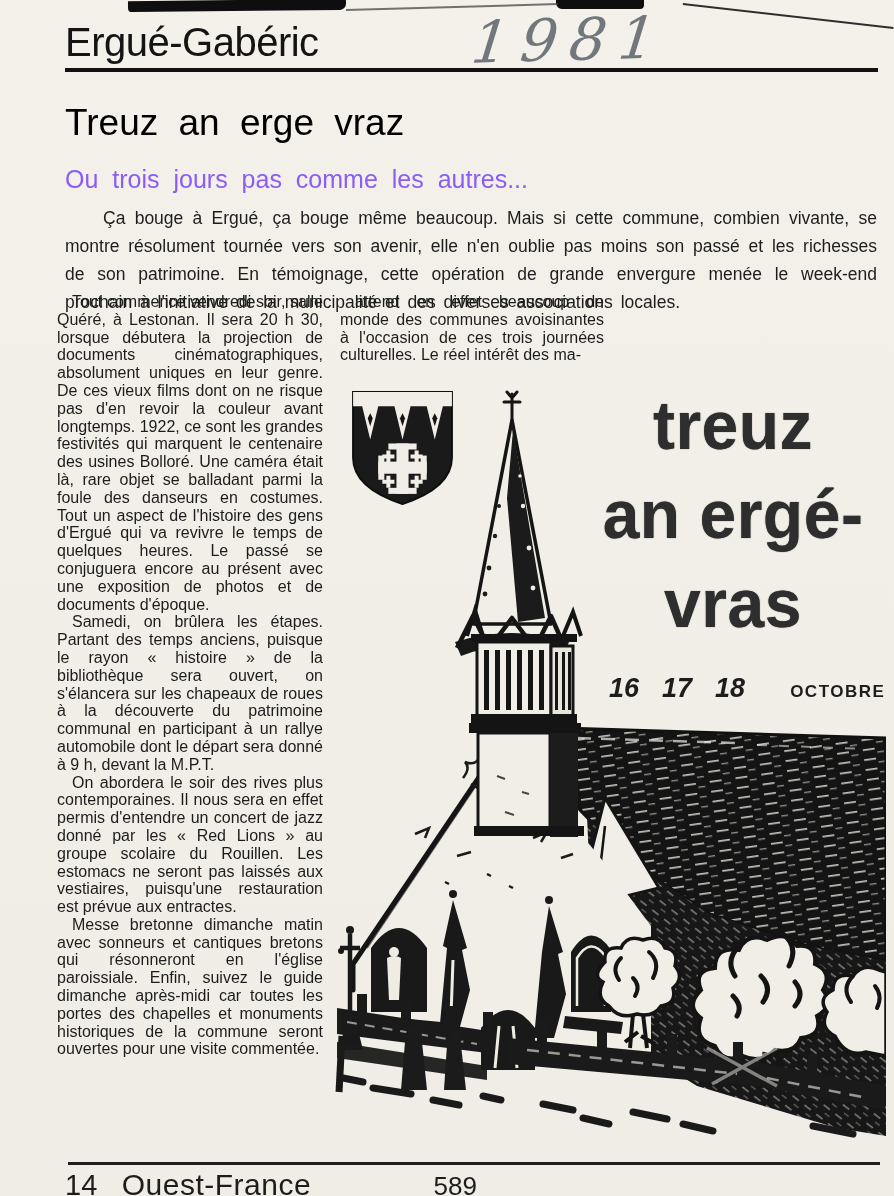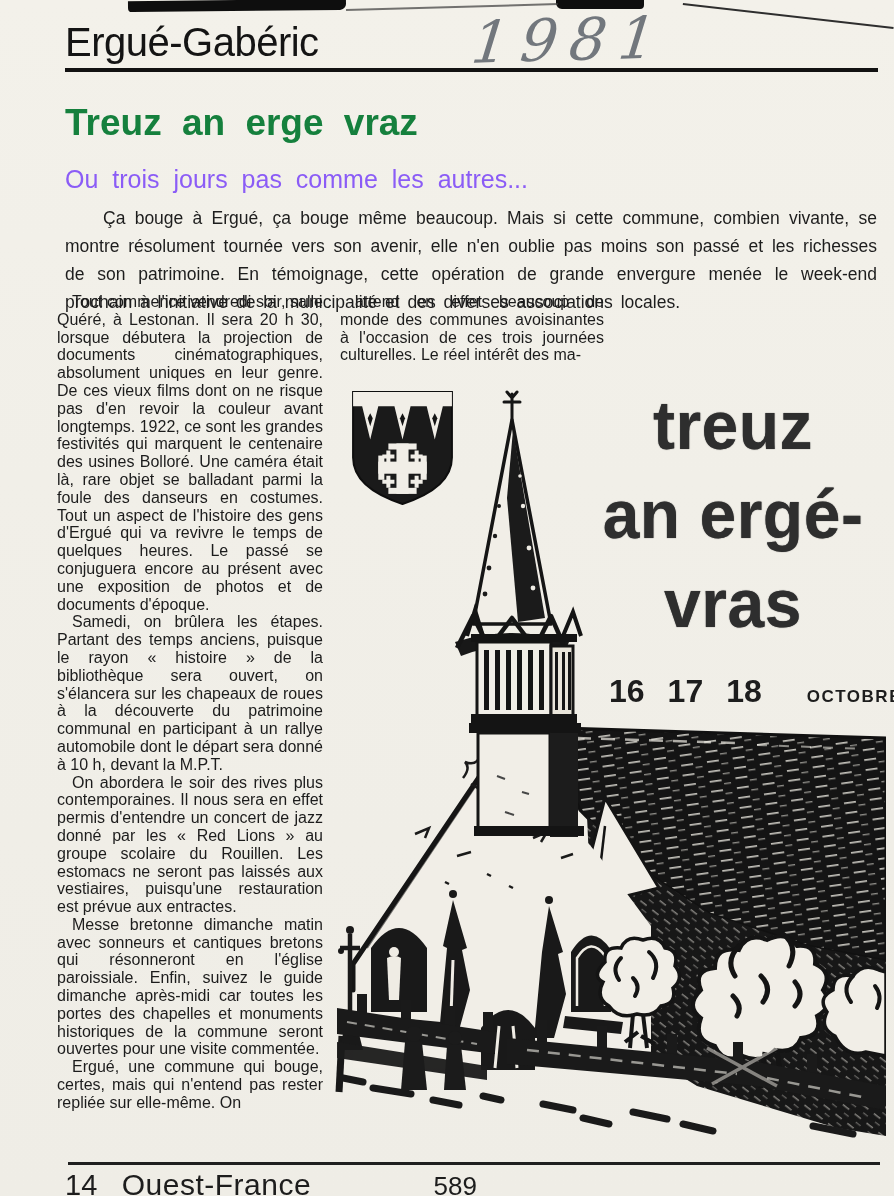--- a/index.html
+++ b/index.html
@@ -17,21 +17,21 @@
 
   #masthead { position:absolute; left:65px; top:20px; font-size:40px; font-weight:400; letter-spacing:-0.5px; color:#141414; }
   #handwritten-year {
     position:absolute; left:472px; top:6px;
     font-family:"DejaVu Serif", serif; font-style:italic;
     font-size:58px; letter-spacing:12px; color:#72777d;
     transform:rotate(-1.5deg) skewX(-8deg);
   }
   #header-rule { position:absolute; left:65px; top:68px; width:813px; height:3.5px; background:#121212; }
 
-  #article-title { position:absolute; left:65px; top:102px; font-size:37px; font-weight:700; word-spacing:10px; color:#15803d; }
+  #article-title { position:absolute; left:65px; top:102px; font-size:37px; font-weight:400; word-spacing:10px; color:#000000; }
   #article-subtitle { position:absolute; left:65px; top:165px; font-size:25px; font-weight:400; word-spacing:7px; color:#8b5cf6; }
   #article-lede {
     position:absolute; left:65px; top:204px; width:812px;
     font-size:17.5px; line-height:28px; text-align:justify;
     text-indent:38px; word-spacing:3px; color:#1d1d1d;
   }
 
   #columns { position:absolute; left:57px; top:293px; width:812px; height:868px; }
   .col { position:absolute; top:0; font-size:16px; line-height:17.8px; text-align:justify; color:#1c1c1c; hyphens:auto; }
   #col-1 { left:0; width:266px; }
@@ -43,21 +43,21 @@
   #church { position:absolute; left:280px; top:93px; width:549px; height:767px; }
 
   #poster {
     position:absolute; left:520px; top:88px; width:312px;
     text-align:center; font-weight:700; color:#2e2e2e;
     font-size:66px; line-height:89px; letter-spacing:0.5px;
     text-shadow:0 0 1px rgba(45,45,45,.85);
   }
   #poster .pline { display:block; transform:scaleY(1.05); }
   #poster-dates { position:absolute; left:552px; top:380px; width:320px; display:flex; align-items:baseline; color:#1d1d1d; }
-  #poster-dates .num { font-size:32px; font-weight:700; margin-right:23px; }
+  #poster-dates .num { font-size:27px; font-weight:700; margin-right:23px;font-style:italic; }
   #poster-dates .month { font-size:17px; font-weight:700; letter-spacing:1.5px; margin-left:22px; }
 
   #edge-mark-1 { position:absolute; left:337px; top:1036px; width:7px; height:56px; background:#181818; transform:rotate(3deg); }
   #edge-mark-2 { position:absolute; left:338px; top:948px; width:6px; height:6px; border-radius:50%; background:#181818; }
 
   #footer-rule { position:absolute; left:68px; top:1162px; width:812px; height:2.5px; background:#1f1f1f; }
   #footer { position:absolute; left:65px; top:1168px; width:812px; color:#1d1d1d; }
   #footer .pagenum { font-size:29px; }
   #footer .paper { font-size:30px; margin-left:20px; letter-spacing:0.5px; }
   #footer .edition { font-size:26px; margin-left:118px; }
@@ -76,24 +76,23 @@
 <div id="handwritten-year">1981</div>
 <div id="header-rule"></div>
 
 <div id="article-title">Treuz an erge vraz</div>
 <div id="article-subtitle">Ou trois jours pas comme les autres...</div>
 <div id="article-lede">Ça bouge à Ergué, ça bouge même beaucoup. Mais si cette commune, combien vivante, se montre résolument tournée vers son avenir, elle n'en oublie pas moins son passé et les richesses de son patrimoine. En témoignage, cette opération de grande envergure menée le week-end prochain à l'initiative de la municipalité et des diverses associations locales.</div>
 
 <div id="columns">
   <div class="col" id="col-1">
     <p>Tout commence vendredi soir, salle Quéré, à Lestonan. Il sera 20 h 30, lorsque débutera la projection de documents cinématographiques, absolument uniques en leur genre. De ces vieux films dont on ne risque pas d'en revoir la couleur avant longtemps. 1922, ce sont les grandes festivités qui marquent le centenaire des usines Bolloré. Une caméra était là, rare objet se balladant parmi la foule des danseurs en costumes. Tout un aspect de l'histoire des gens d'Ergué qui va revivre le temps de quelques heures. Le passé se conjuguera encore au présent avec une exposition de photos et de documents d'époque.</p>
-    <p>Samedi, on brûlera les étapes. Partant des temps anciens, puisque le rayon « histoire » de la bibliothèque sera ouvert, on s'élancera sur les chapeaux de roues à la découverte du patrimoine communal en participant à un rallye automobile dont le départ sera donné à 10 h, devant la M.P.T.</p>
+    <p>Samedi, on brûlera les étapes. Partant des temps anciens, puisque le rayon « histoire » de la bibliothèque sera ouvert, on s'élancera sur les chapeaux de roues à la découverte du patrimoine communal en participant à un rallye automobile dont le départ sera donné à 9 h, devant la M.P.T.</p>
     <p>On abordera le soir des rives plus contemporaines. Il nous sera en effet permis d'entendre un concert de jazz donné par les « Red Lions » au groupe scolaire du Rouillen. Les estomacs ne seront pas laissés aux vestiaires, puisqu'une restauration est prévue aux entractes.</p>
     <p>Messe bretonne dimanche matin avec sonneurs et cantiques bretons qui résonneront en l'église paroissiale. Enfin, suivez le guide dimanche après-midi car toutes les portes des chapelles et monuments historiques de la commune seront ouvertes pour une visite commentée.</p>
-    <p>Ergué, une commune qui bouge, certes, mais qui n'entend pas rester repliée sur elle-même. On</p>
   </div>
   <div class="col" id="col-2">
     <p>attend en effet beaucoup de monde des communes avoisinantes à l'occasion de ces trois journées culturelles. Le réel intérêt des ma-</p>
   </div>
 
   <svg id="coat-of-arms" viewBox="0 0 104 117">
     <path d="M3,3 H101 V68 Q101,98 52,114 Q3,98 3,68 Z" fill="#1a1a1a" stroke="#0e0e0e" stroke-width="2"></path>
     <path d="M3,3 H101 V17 L92,17 L84,50 L76,17 L60,17 L52,50 L44,17 L28,17 L20,50 L12,17 L3,17 Z" fill="#f1eee7"></path>
     <g fill="#141414">
       <path d="M20,24 l2.5,5 l-2.5,8 l-2.5,-8 Z M16,23 l2,2 M24,23 l-2,2"></path>

